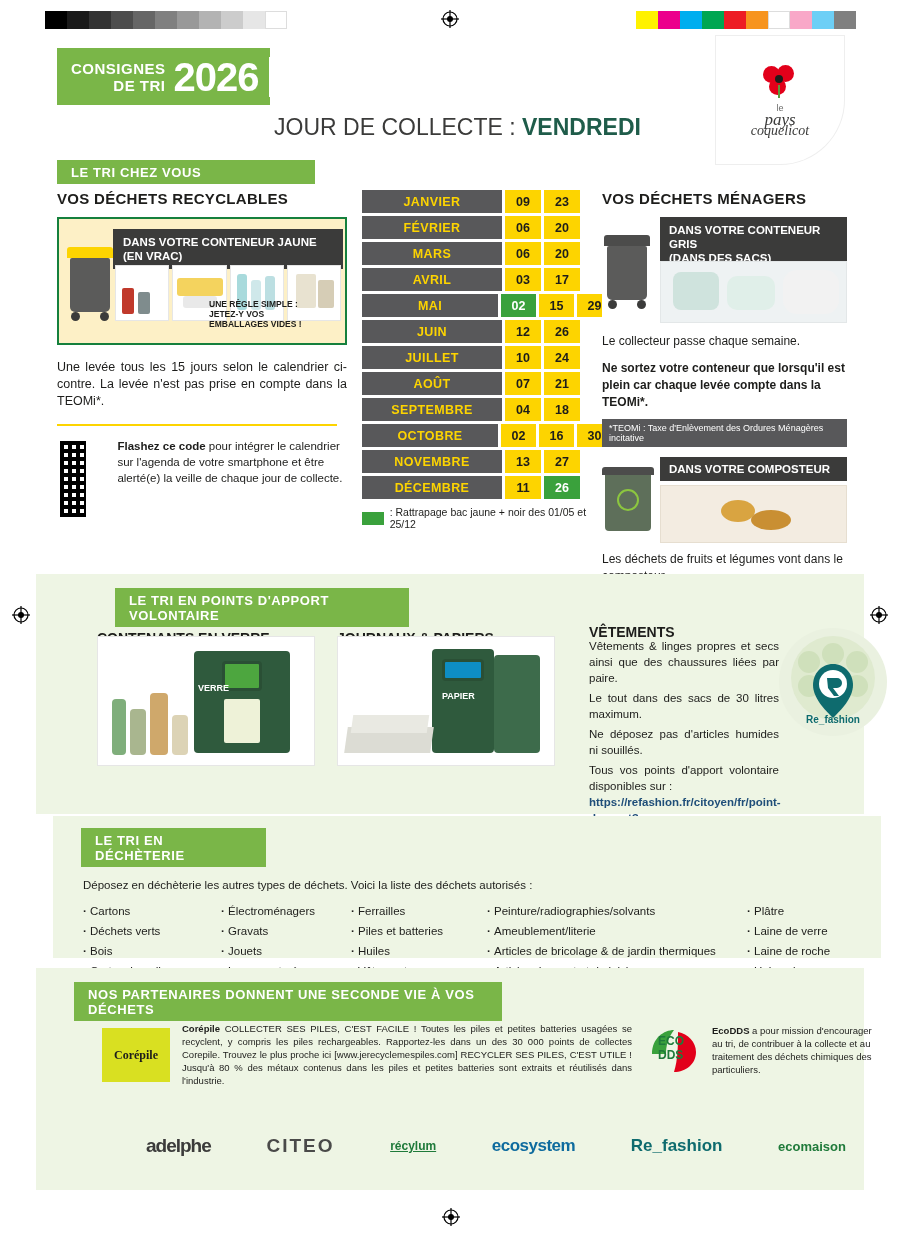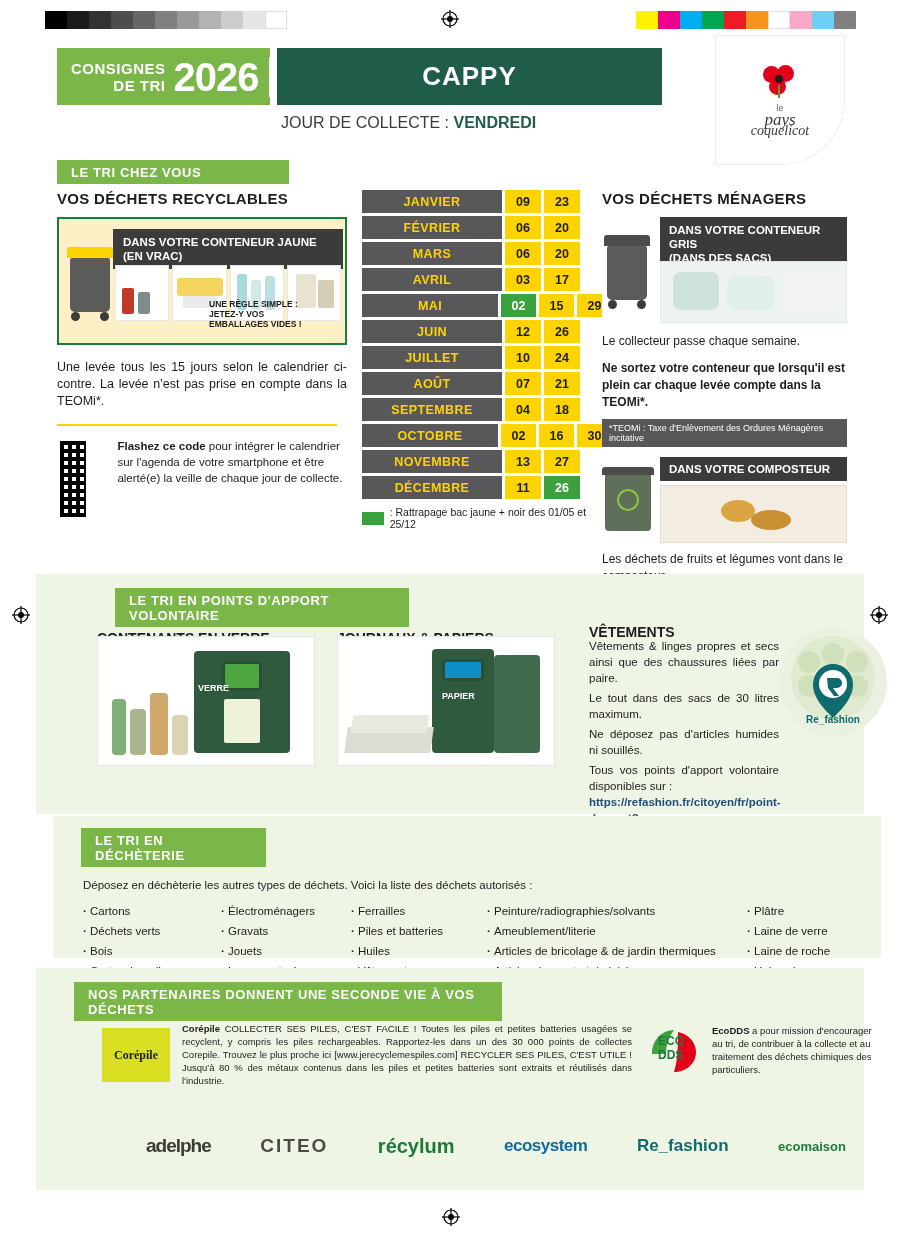--- a/index.html
+++ b/index.html
@@ -34,22 +34,22 @@
   .badge-green .year {
     font-weight: bold; font-size: 40px; line-height: 40px; margin-left: 8px; letter-spacing: -1px;
   }
   .badge-green .whitebar { width: 10px; height: 40px; background: #fff; margin-left: 10px; }
   .town-bar {
     position: absolute; left: 220px; top: 0; width: 385px; height: 57px;
     background: #1f5c4a; color: #fff; display: flex; align-items: center; justify-content: center;
     font-size: 26px; font-weight: bold; letter-spacing: 1px;
   }
   .collect-line {
-    position: absolute; left: 224px; top: 66px; width: 385px; 
-    font-size: 16px; color: #3b3b3a;
+    position: absolute; left: 208px; top: 66px; width: 385px; text-align: center;
+    font-size: 23px; color: #3b3b3a;
   }
   .collect-line b { color: #1f5c4a; font-weight: bold; }
 
   
   .logo-card {
     position: absolute; left: 716px; top: 36px; width: 128px; height: 128px;
     background: #fff; border-radius: 0 0 64px 0; box-shadow: 0 0 0 1px #eee;
     display: flex; flex-direction: column; align-items: center; justify-content: center;
   }
   .poppy { width: 34px; height: 34px; position: relative; margin-bottom: 4px; }
@@ -240,21 +240,20 @@
 
   <div class="header">
     <div class="badge-green">
       <div class="lines">
         <div>CONSIGNES</div>
         <div>DE TRI</div>
       </div>
       <div class="year">2026</div>
       <div class="whitebar"></div>
     </div>
-    <div class="town-bar">CAPPY</div>
     <div class="collect-line">
       <span>JOUR DE COLLECTE :</span>
       <b>VENDREDI</b>
     </div>
   </div>
 
   <div class="logo-card">
     <div class="poppy">
       <div class="petal p1"></div>
         <div class="petal p2"></div>
@@ -263,21 +262,21 @@
         <div class="stem"></div>
     </div>
     <div class="logo-text">
       <span>le</span>
       <span class="script">pays</span>
       <span class="script" style="font-size:14px">coquelicot</span>
     </div>
   </div>
 
   <div class="block-home">
-    <div class="sec-title" style="width:232px">LE TRI CHEZ VOUS</div>
+    <div class="sec-title" style="width:258px">LE TRI CHEZ VOUS</div>
 
     
     <div class="col-left">
       <div class="h2">VOS DÉCHETS RECYCLABLES</div>
 
       <div class="yellow-card">
         <div class="bin">
           <div class="lid" style="background:#fdd400"></div>
           <div class="body"></div>
           <div class="wheel w1"></div>
@@ -546,20 +545,20 @@
         <span>DDS</span>
       </div>
     </div>
     <div class="ecodds-text">
       <b>EcoDDS</b><span> a pour mission d'encourager au tri, de contribuer à la collecte et au traitement des déchets chimiques des particuliers.</span>
     </div>
 
     <div class="partner-row" id="partner-row">
         <div class="plogo" style="font-size: 19px; color: rgb(59, 59, 58); letter-spacing: -1px;">adelphe</div>
         <div class="plogo" style="font-size: 19px; color: rgb(74, 74, 73); letter-spacing: 2px;">CITEO</div>
-        <div class="plogo" style="font-size: 20px; color: rgb(31, 122, 58);">récylum</div>
+        <div class="plogo" style="font-size: 12px; color: rgb(31, 122, 58); text-decoration: underline;">récylum</div>
         <div class="plogo" style="font-size: 17px; color: rgb(14, 107, 158); letter-spacing: -0.5px;">ecosystem</div>
         <div class="plogo" style="font-size: 17px; color: rgb(14, 107, 110);">Re_fashion</div>
         <div class="plogo" style="font-size: 13px; color: rgb(31, 122, 58);">ecomaison</div>
       </div>
   </div>
 
 </div>
 
 </body></html>

